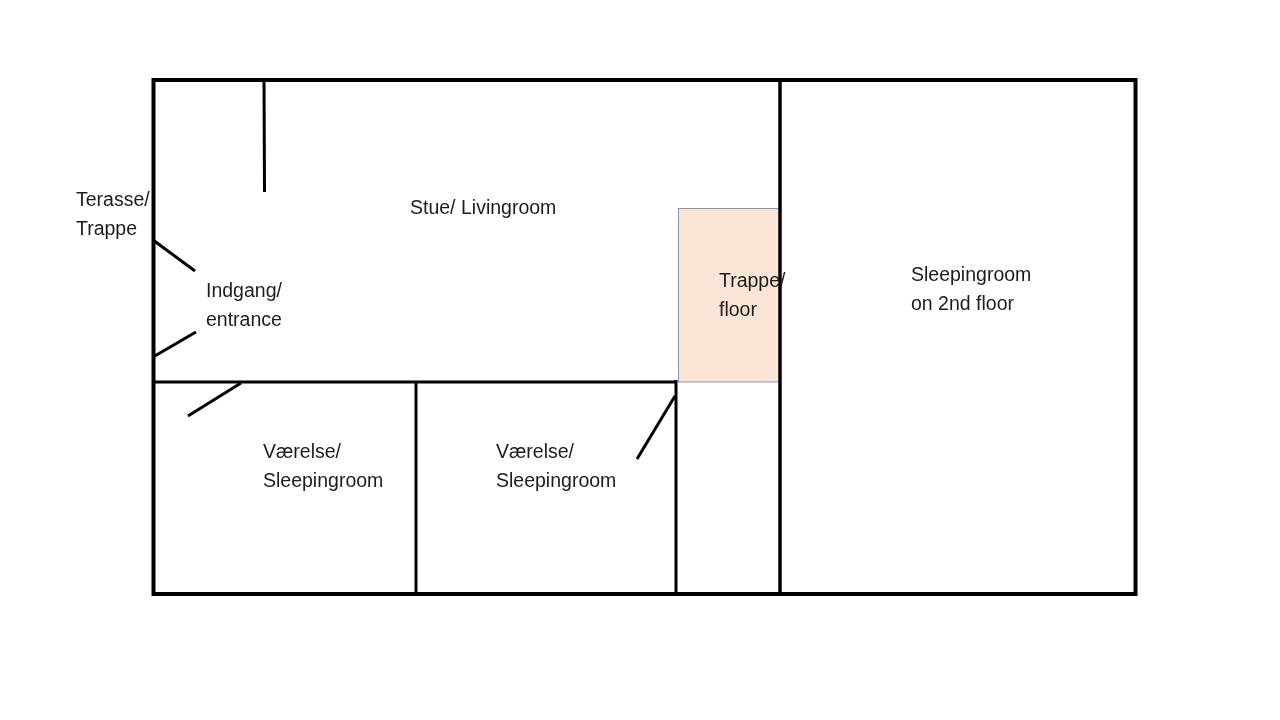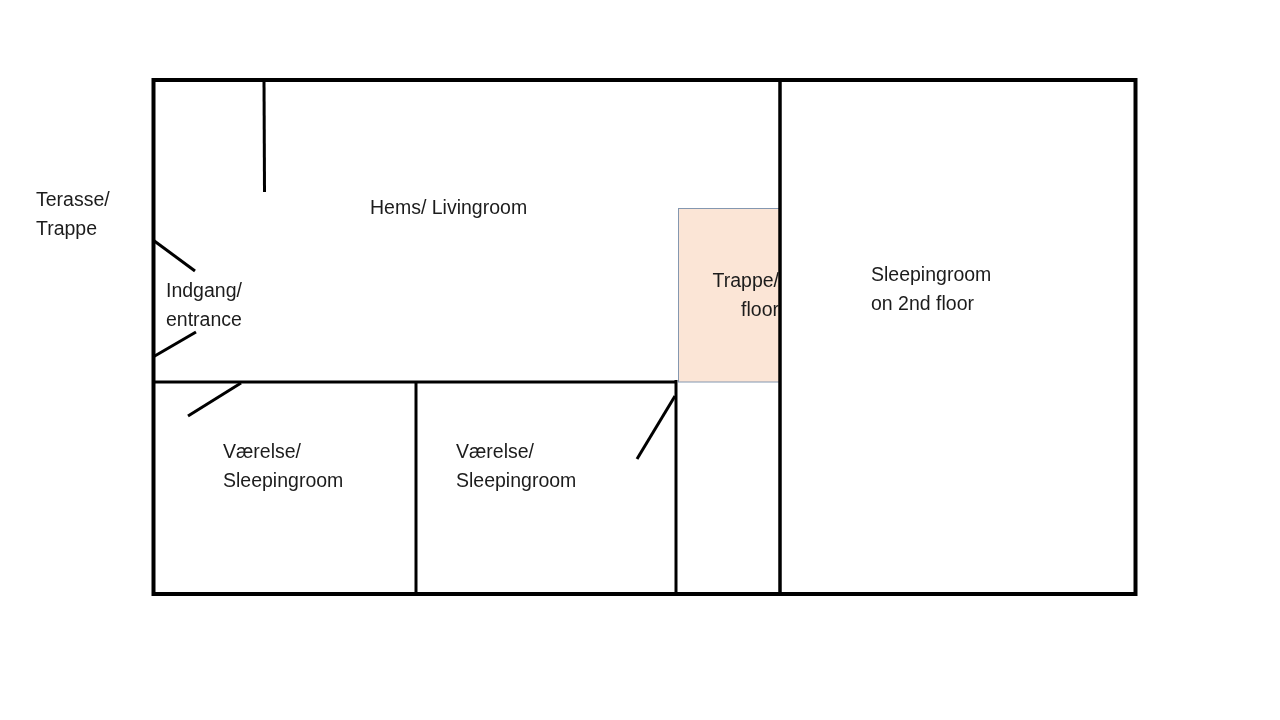--- a/index.html
+++ b/index.html
@@ -1,21 +1,21 @@
 <!DOCTYPE html>
 <html><head>
 <meta charset="utf-8">
 <style>
   html, body { margin: 0; padding: 0; background: #ffffff; }
   body { width: 1280px; height: 720px; position: relative; overflow: hidden;
          font-family: "Liberation Sans", "DejaVu Sans", sans-serif; color: #1a1a1a; }
   svg.plan { position: absolute; left: 0; top: 0; }
-  .label { position: absolute; font-size: 19.5px; line-height: 29px; white-space: nowrap; color: #1c1c1c; }
+  .label { position: absolute; font-size: 19.5px; line-height: 29px; white-space: nowrap; color: #1c1c1c; margin-left: 40px; }
   .label span { display: block; }
-  .center { text-align: right; }
+  .center { text-align: left; }
 </style>
 </head>
 <body>
 
 <svg class="plan" width="1280" height="720" viewBox="0 0 1280 720">
 
   <rect x="678.5" y="208.5" width="102" height="173.5" fill="#FBE5D6" stroke="#8497B0" stroke-width="1"></rect>
 
   <rect x="153.5" y="80" width="982" height="514" fill="none" stroke="#000" stroke-width="4"></rect>
 
@@ -34,21 +34,21 @@
   <line x1="241" y1="383" x2="188" y2="416" stroke="#000" stroke-width="3"></line>
   <line x1="675" y1="396" x2="637" y2="459" stroke="#000" stroke-width="3"></line>
 </svg>
 
 <div class="label" style="left:36px; top:185px;">
   <span>Terasse/</span>
   <span>Trappe</span>
 </div>
 
 <div class="label" style="left:370px; top:193px;">
-  <span>Hems/ Livingroom</span>
+  <span>Stue/ Livingroom</span>
 </div>
 
 <div class="label" style="left:166px; top:276px;text-align:right;">
   <span>Indgang/</span>
   <span>entrance</span>
 </div>
 
 <div class="label center" style="left:679px; top:266px; width:100px;">
   <span>Trappe/</span>
   <span>floor</span>

